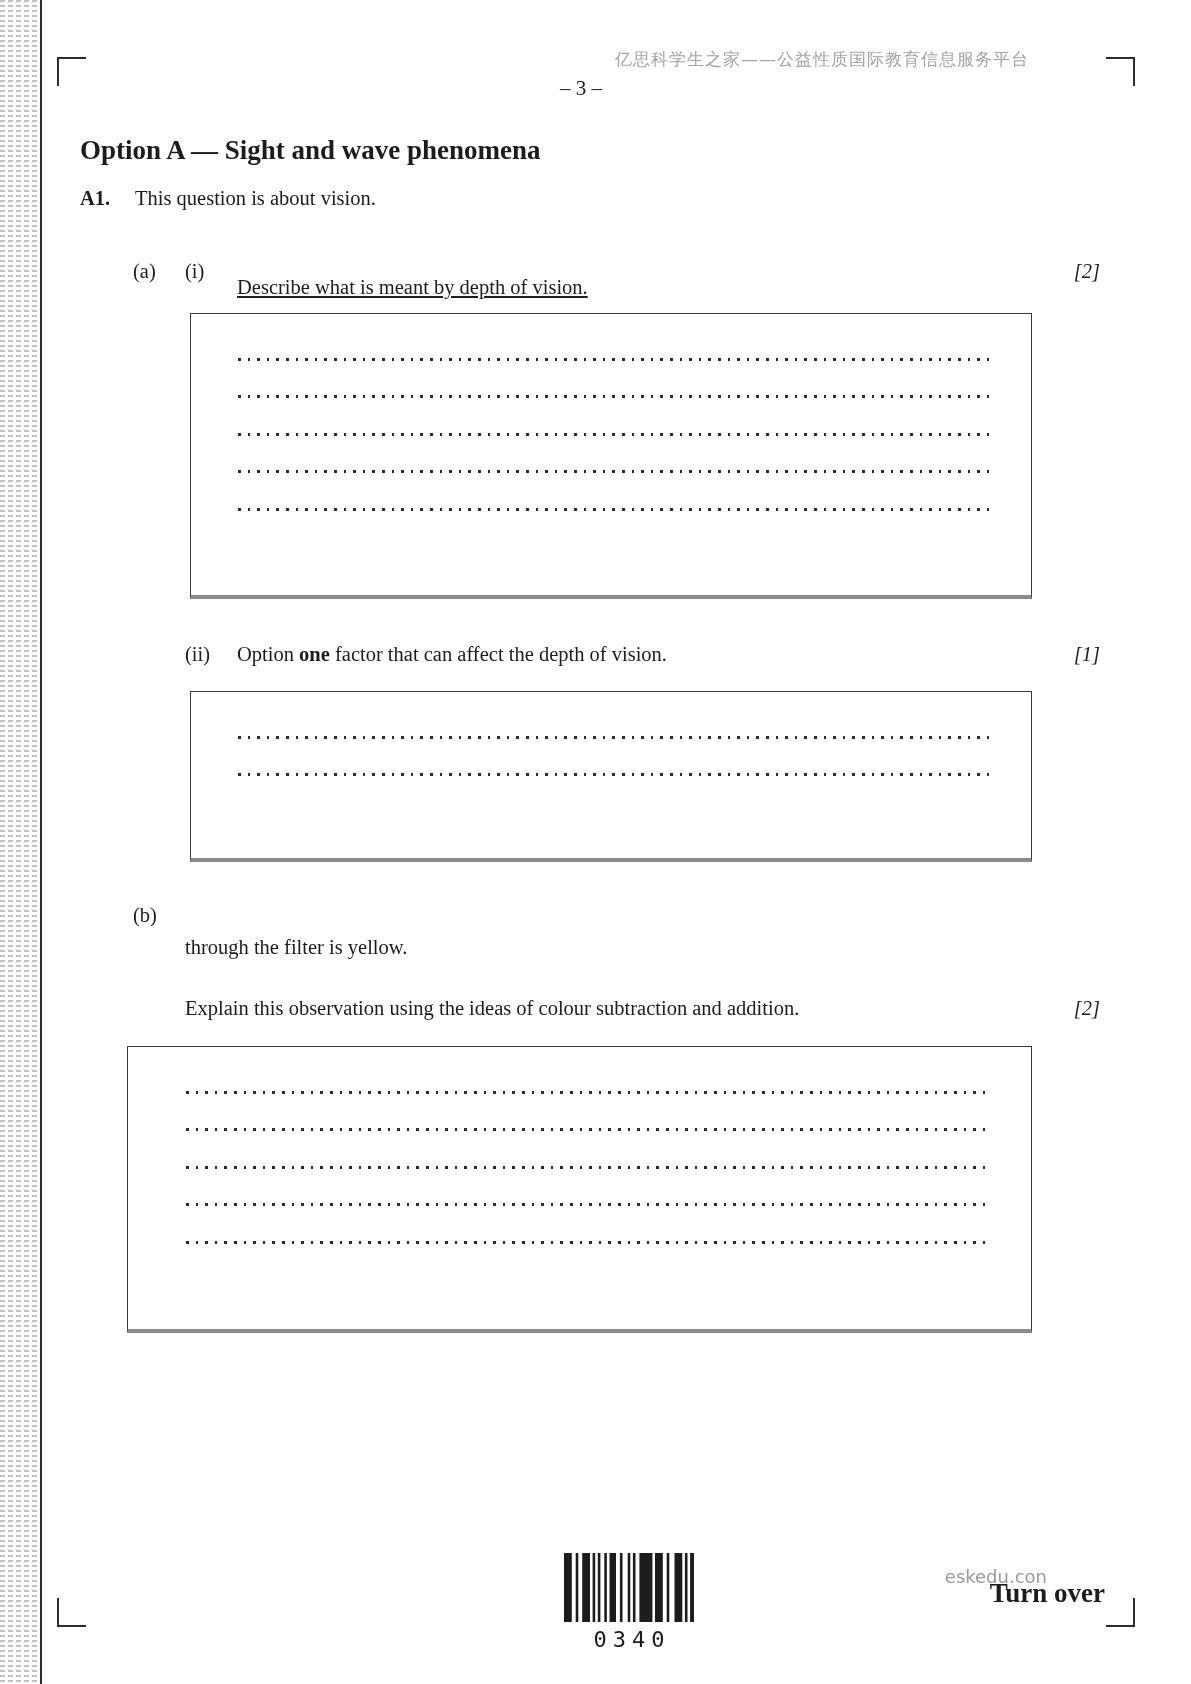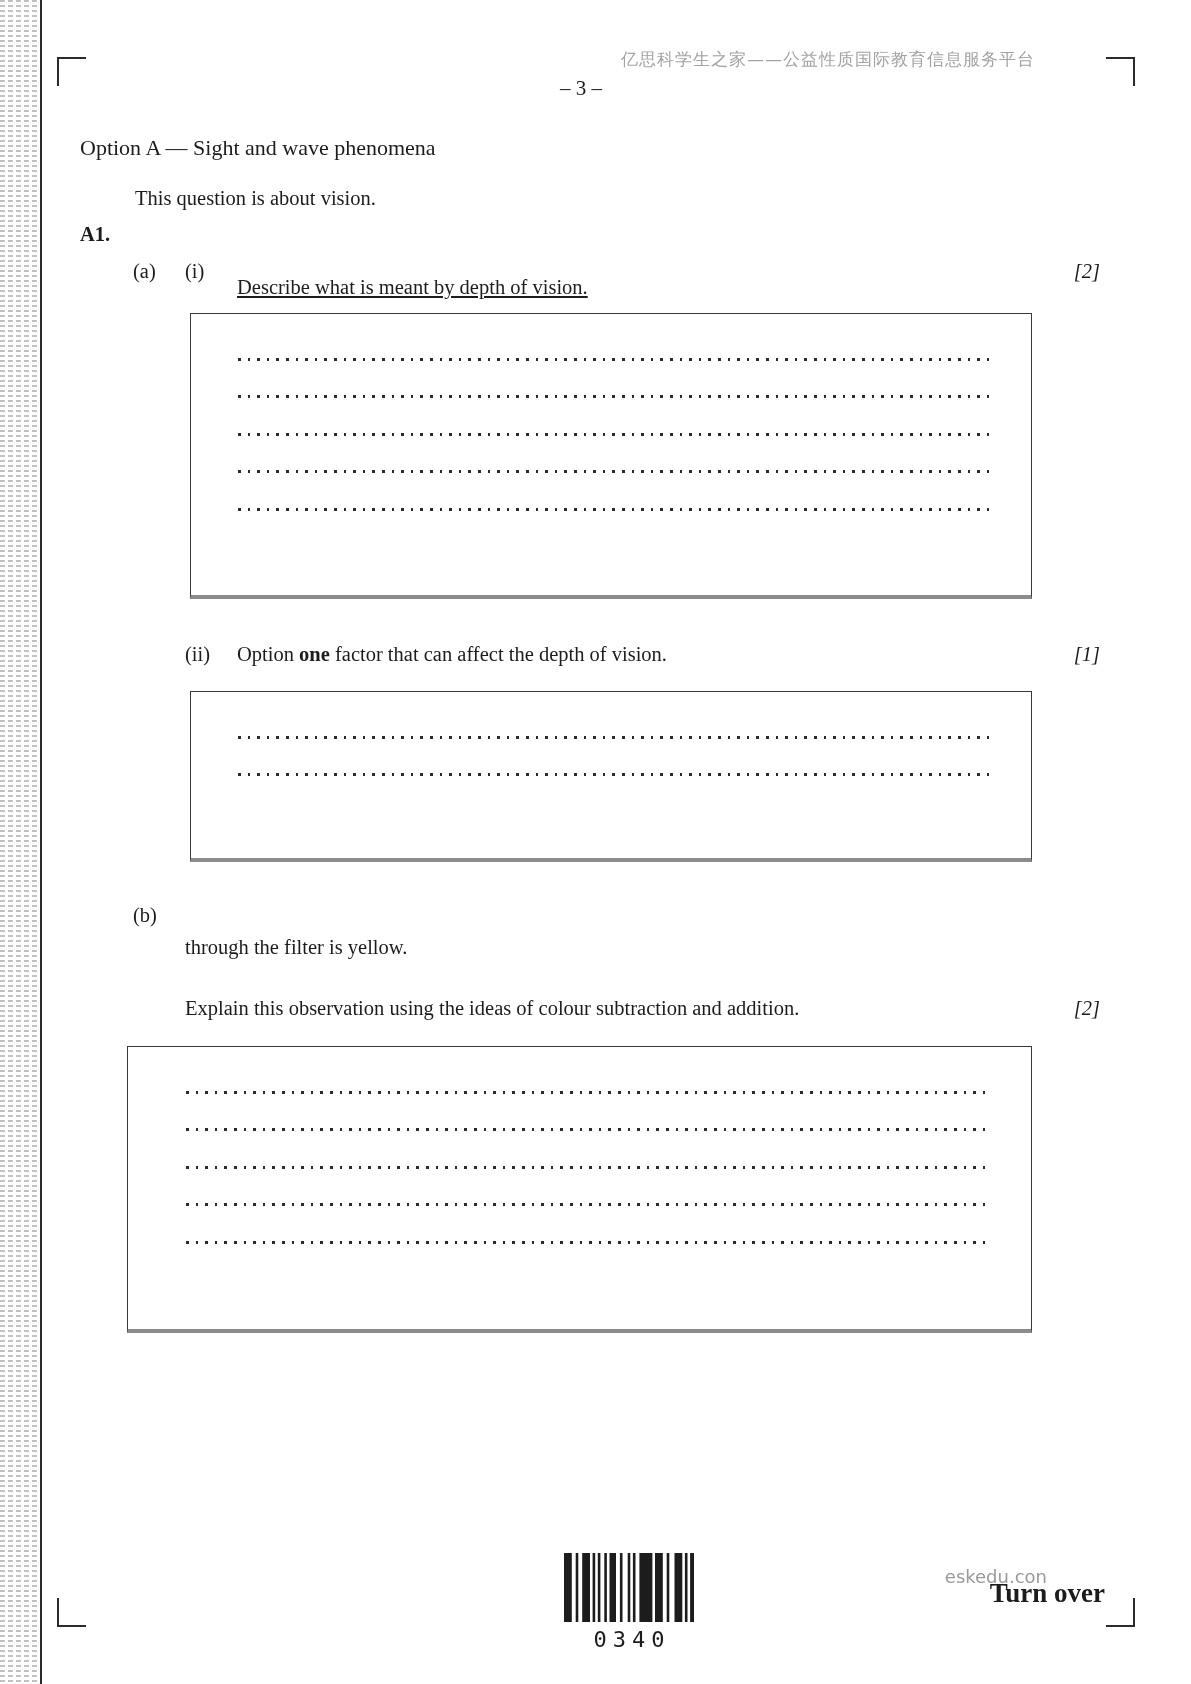--- a/index.html
+++ b/index.html
@@ -21,28 +21,28 @@
     border-right:2px solid #2a2a2a;
   }
   
   .corner{position:absolute;width:27px;height:27px;}
   .corner.tl{left:57px;top:57px;border-top:2px solid #2b2b2b;border-left:2px solid #2b2b2b;}
   .corner.tr{left:1106px;top:57px;border-top:2px solid #2b2b2b;border-right:2px solid #2b2b2b;}
   .corner.bl{left:57px;top:1598px;border-bottom:2px solid #2b2b2b;border-left:2px solid #2b2b2b;}
   .corner.br{left:1106px;top:1598px;border-bottom:2px solid #2b2b2b;border-right:2px solid #2b2b2b;}
 
   .cn-banner{
-    position:absolute;top:48px;right:156px;
+    position:absolute;top:48px;right:162px;
     font-family:"DejaVu Sans", sans-serif;
     font-size:17px;color:#a3a3a3;letter-spacing:1px;white-space:nowrap;
   }
   .page-num{position:absolute;top:76px;left:560px;font-size:21px;}
   .paper-code{position:absolute;top:74px;right:88px;font-size:23px;white-space:nowrap;}
 
-  .section-heading{position:absolute;left:80px;top:135px;font-size:22px;font-weight:normal;}
+  .section-heading{position:absolute;left:80px;top:135px;font-size:27px;font-weight:bold;}
 
   .row{position:absolute;left:133px;right:91px;font-size:20.5px;line-height:27px;}
   .row .lab0{position:absolute;left:0;top:0;}
   .row .lab1{position:absolute;left:52px;top:0;}
   .row .txt104{position:absolute;left:104px;top:16px;right:120px;text-decoration:underline;}
   .row .txt52{position:absolute;left:52px;top:0;right:120px;}
   .row .txt0{position:absolute;left:0;top:0;right:120px;}
   .row .marks{position:absolute;right:0;top:0;font-style:italic;}
   .statement{line-height:30px;}
 
@@ -67,21 +67,21 @@
   .barcode-wrap{position:absolute;left:530px;top:1553px;width:130px;text-align:center;padding-left:34px;}
   .barcode-num{
     font-family:"DejaVu Sans Mono", monospace;
     font-size:22px;letter-spacing:6px;color:#1c1c1c;margin-top:1px;padding-left:6px;
   }
   .footer-watermark{
     position:absolute;right:144px;top:1566px;
     font-family:"DejaVu Sans", sans-serif;font-size:18px;color:#9a9a9a;z-index:1;
   }
   .turn-over{position:absolute;right:86px;top:1578px;font-size:27px;font-weight:bold;z-index:2;}
-  .bold{font-weight:bold;margin-top:36px;}
+  .bold{font-weight:bold;}
 </style>
 </head>
 <body>
 
 <div class="page">
 
   <div class="hatch"></div>
 
   <div class="corner tl"></div>
   <div class="corner tr"></div>

